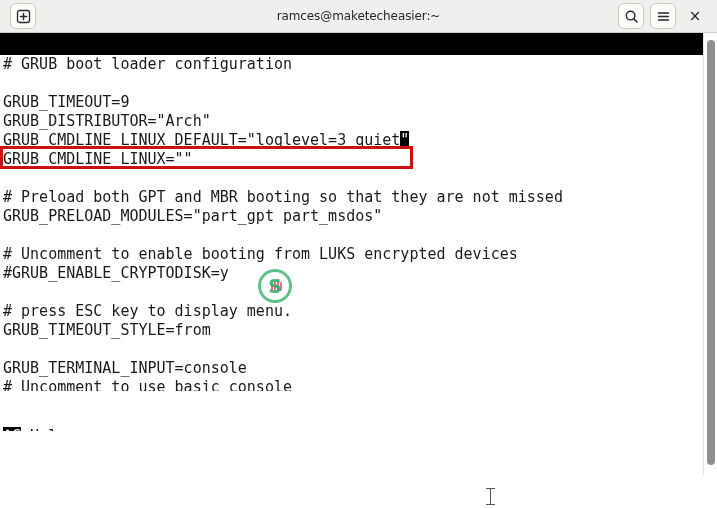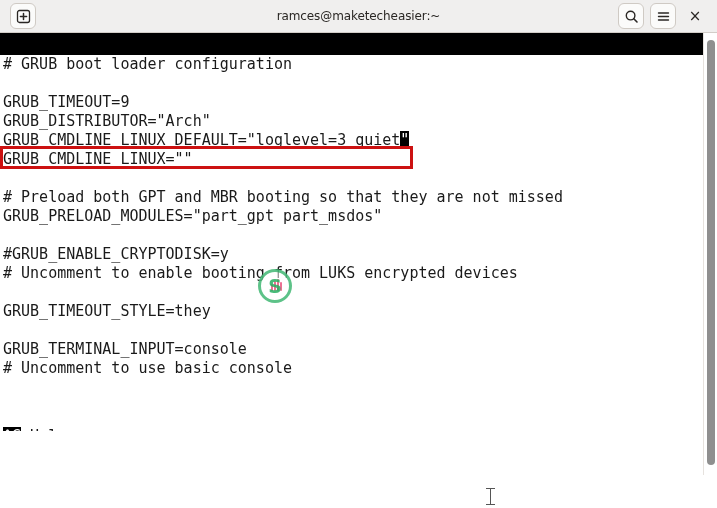--- a/index.html
+++ b/index.html
@@ -299,24 +299,25 @@
       <div class="line">GRUB_TIMEOUT=9</div>
       <div class="line">GRUB_DISTRIBUTOR="Arch"</div>
 
       <div class="line"><span>GRUB_CMDLINE_LINUX_DEFAULT="loglevel=3 quiet</span><span class="cursor">"</span></div>
 
       <div class="line">GRUB_CMDLINE_LINUX=""</div>
       <div class="line"></div>
       <div class="line"># Preload both GPT and MBR booting so that they are not missed</div>
       <div class="line">GRUB_PRELOAD_MODULES="part_gpt part_msdos"</div>
       <div class="line"></div>
+      <div class="line"># Uncomment to enable booting from LUKS encrypted devices</div>
       <div class="line">#GRUB_ENABLE_CRYPTODISK=y</div>
-      <div class="line"># Uncomment to enable booting from LUKS encrypted devices</div>
-      <div class="line"></div>
-      <div class="line">GRUB_TIMEOUT_STYLE=they</div>
+      <div class="line"></div>
+      <div class="line"># press ESC key to display menu.</div>
+      <div class="line">GRUB_TIMEOUT_STYLE=from</div>
       <div class="line"></div>
       <div class="line">GRUB_TERMINAL_INPUT=console</div>
       <div class="line"># Uncomment to use basic console</div>
     </div>
 
     <div class="redbox" style="left:0px; top:113px; width:413px; height:23px;"></div>
 
     <div class="watermark" style="left:258px; top:236px;">
       <span class="wm-s">S</span>
       <span class="wm-dots">

